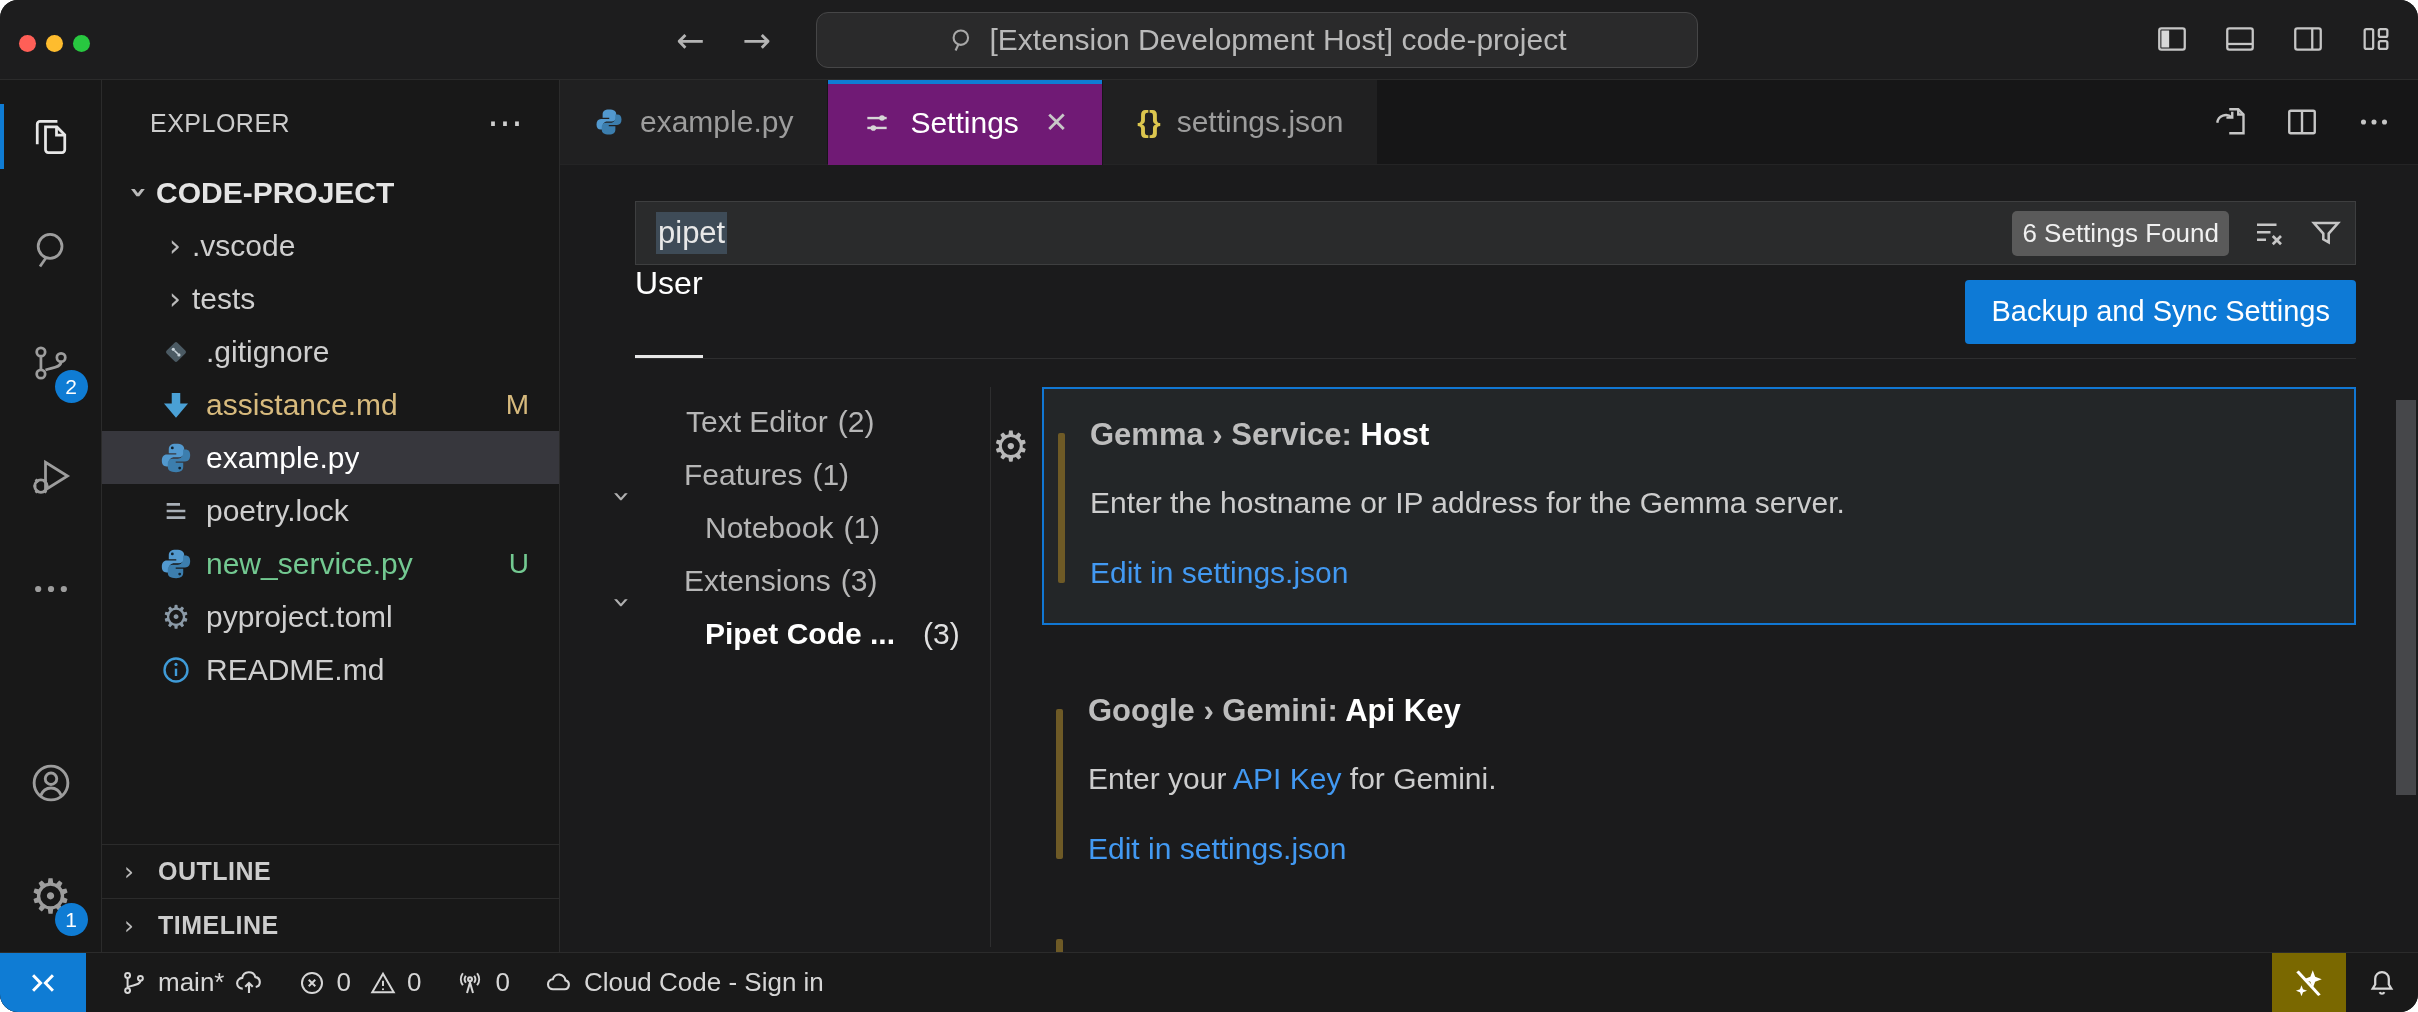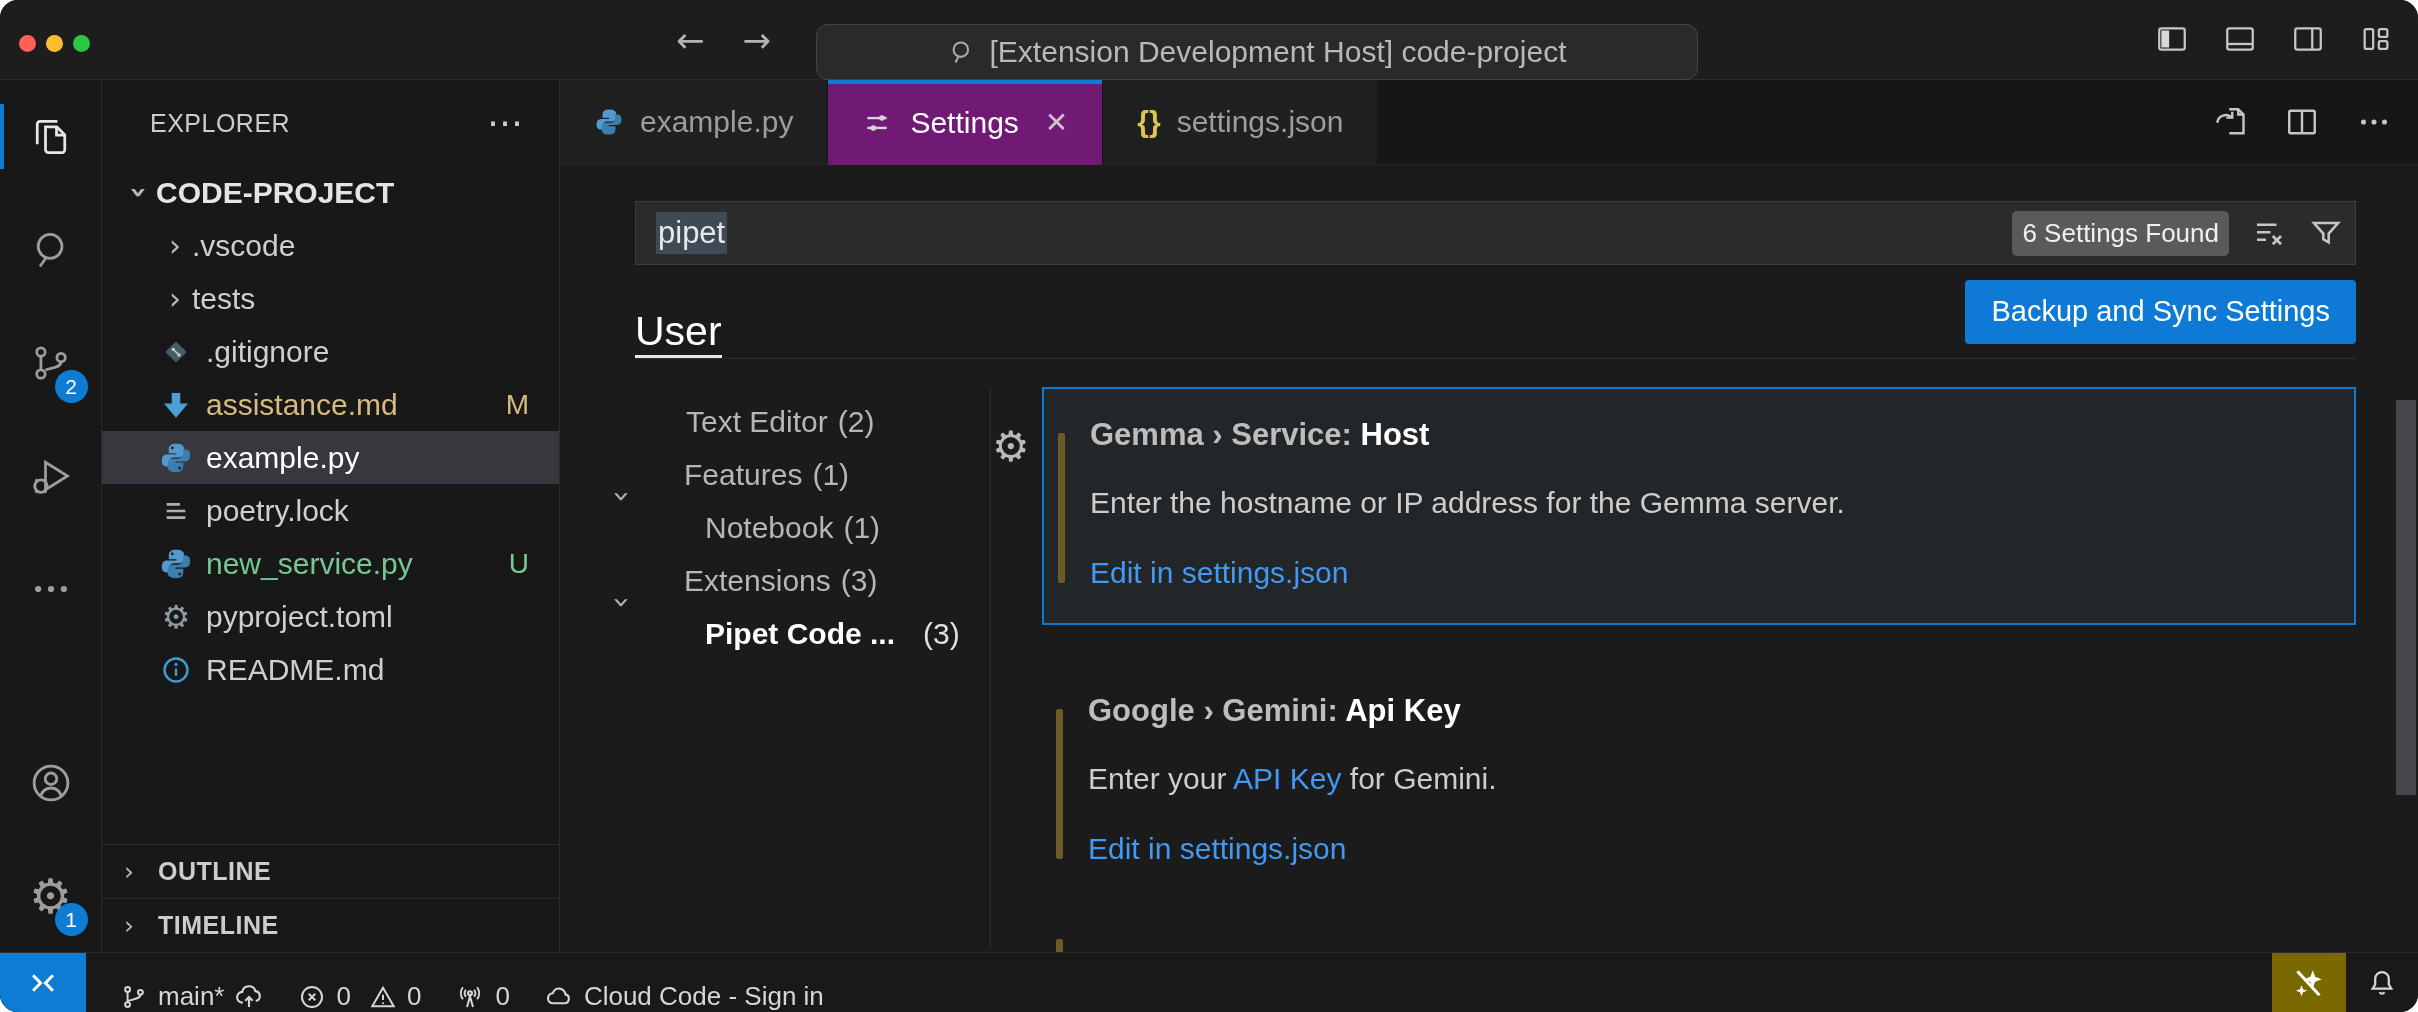--- a/index.html
+++ b/index.html
@@ -13,21 +13,21 @@
   .ic{ color:#c6c6c6; }
 
   
   .titlebar{ position:relative; height:80px; background:#1d1d1e; border-bottom:1px solid #2b2b2b; }
   .lights{ position:absolute; left:19px; top:35px; display:flex; gap:10px; }
   .light{ width:17px; height:17px; border-radius:50%; }
   .light.red{ background:#ff5f57; } .light.yellow{ background:#febc2e; } .light.green{ background:#28c840; }
   .nav-arrows{ position:absolute; left:676px; top:20px; display:flex; gap:38px; font-size:34px; color:#b4b4b4;
     font-family:"DejaVu Sans", sans-serif; }
   .nav-arrows span{ cursor:default; }
-  .title-search{ position:absolute; left:816px; top:24px; width:882px; height:56px;
+  .title-search{ position:absolute; left:816px; top:12px; width:882px; height:56px;
     background:#2a2a2b; border:1px solid #464647; border-radius:12px;
     display:flex; align-items:center; justify-content:center; gap:14px; color:#b9b9b9; font-size:30px; }
   .tb-icons{ position:absolute; right:24px; top:22px; display:flex; gap:32px; align-items:center; }
 
   
   .main{ display:flex; height:872px; }
 
   
   .activitybar{ position:relative; width:102px; background:#181818; border-right:1px solid #2b2b2b;
     display:flex; flex-direction:column; align-items:center; }
@@ -71,21 +71,21 @@
   .editor-actions{ position:absolute; right:26px; top:24px; display:flex; gap:36px; align-items:center; color:#c6c6c6; }
 
   
   .settings-search{ position:relative; margin:36px 62px 0 75px; height:64px; background:#2a2b2c;
     border:1px solid #3e3f40; display:flex; align-items:center; padding-left:20px; font-size:31px; color:#e8e8e8; }
   .sel{ background:#3e4b57; padding:3px 2px; }
   .search-controls{ position:absolute; right:12px; top:0; bottom:0; display:flex; align-items:center; gap:22px; }
   .results-badge{ background:#5a5a5a; color:#f0f0f0; font-size:26px; padding:7px 10px; border-radius:5px; }
 
   .scope-row{ margin:0 62px 0 75px; height:94px; border-bottom:1px solid #2e2e2f; display:flex; align-items:center; }
-  .scope-tab{ font-size:41px; color:#9d9d9d; height:100%; display:flex; align-items:flex-end; margin-right:58px;
+  .scope-tab{ font-size:32px; color:#9d9d9d; height:100%; display:flex; align-items:flex-start; margin-right:58px;
     border-bottom:3px solid transparent; }
   .scope-tab.active{ color:#ffffff; border-bottom-color:#e7e7e7; }
   .sync-btn{ margin-left:auto; background:#0e7ad6; color:#ffffff; font-size:29px; border:none; border-radius:4px;
     height:64px; padding:0 26px; display:flex; align-items:center; }
 
   .settings-body{ display:flex; margin-top:28px; height:560px; }
   .toc{ width:430px; padding-top:8px; }
   .toc-row{ height:53px; display:flex; align-items:center; font-size:30px; color:#b6b6b6; }
   .toc-row .chev{ width:46px; padding-left:78px; box-sizing:content-box; color:#b0b0b0; font-family:"DejaVu Sans", sans-serif; }
   .toc-row.lvl1{ padding-left:126px; } .toc-row.lvl1.haschev{ padding-left:0; }
@@ -101,21 +101,21 @@
   .e-title{ font-size:31px; line-height:40px; font-weight:bold; color:#bdbdbd; }
   .e-title .e-name{ color:#ffffff; }
   .e-desc{ margin-top:28px; font-size:30px; line-height:40px; color:#cdcdcd; }
   .e-link{ margin-top:30px; font-size:30px; line-height:40px; color:#4299f2; }
   .inline-link{ color:#4299f2; }
   .entry2{ margin-top:40px; } .entry3{ margin-top:28px; }
   .hover-gear{ position:absolute; left:432px; top:342px; color:#b9b9b9; font-family:"DejaVu Sans", sans-serif; font-size:42px; }
   .scrollbar{ position:absolute; right:2px; top:320px; width:20px; height:395px; background:#46474a; }
 
   
-  .statusbar{ height:60px; background:#191919; border-top:1px solid #2b2b2b; display:flex; align-items:flex-end;
+  .statusbar{ height:60px; background:#191919; border-top:1px solid #2b2b2b; display:flex; align-items:center;
     font-size:26px; color:#d6d6d6; }
   .remote{ width:86px; height:100%; background:#0f7cd4; display:flex; align-items:center; justify-content:center; color:#fff; }
   .sb-item{ display:flex; align-items:center; gap:10px; margin-left:34px; }
   .sb-item:first-of-type{ margin-left:16px; }
   .sb-right{ margin-left:auto; display:flex; align-items:center; height:100%; }
   .spark-block{ width:74px; height:100%; background:#7a6800; display:flex; align-items:center; justify-content:center; }
   .bell-block{ width:72px; height:100%; display:flex; align-items:center; justify-content:center; }
 </style>
 </head>
 <body>

